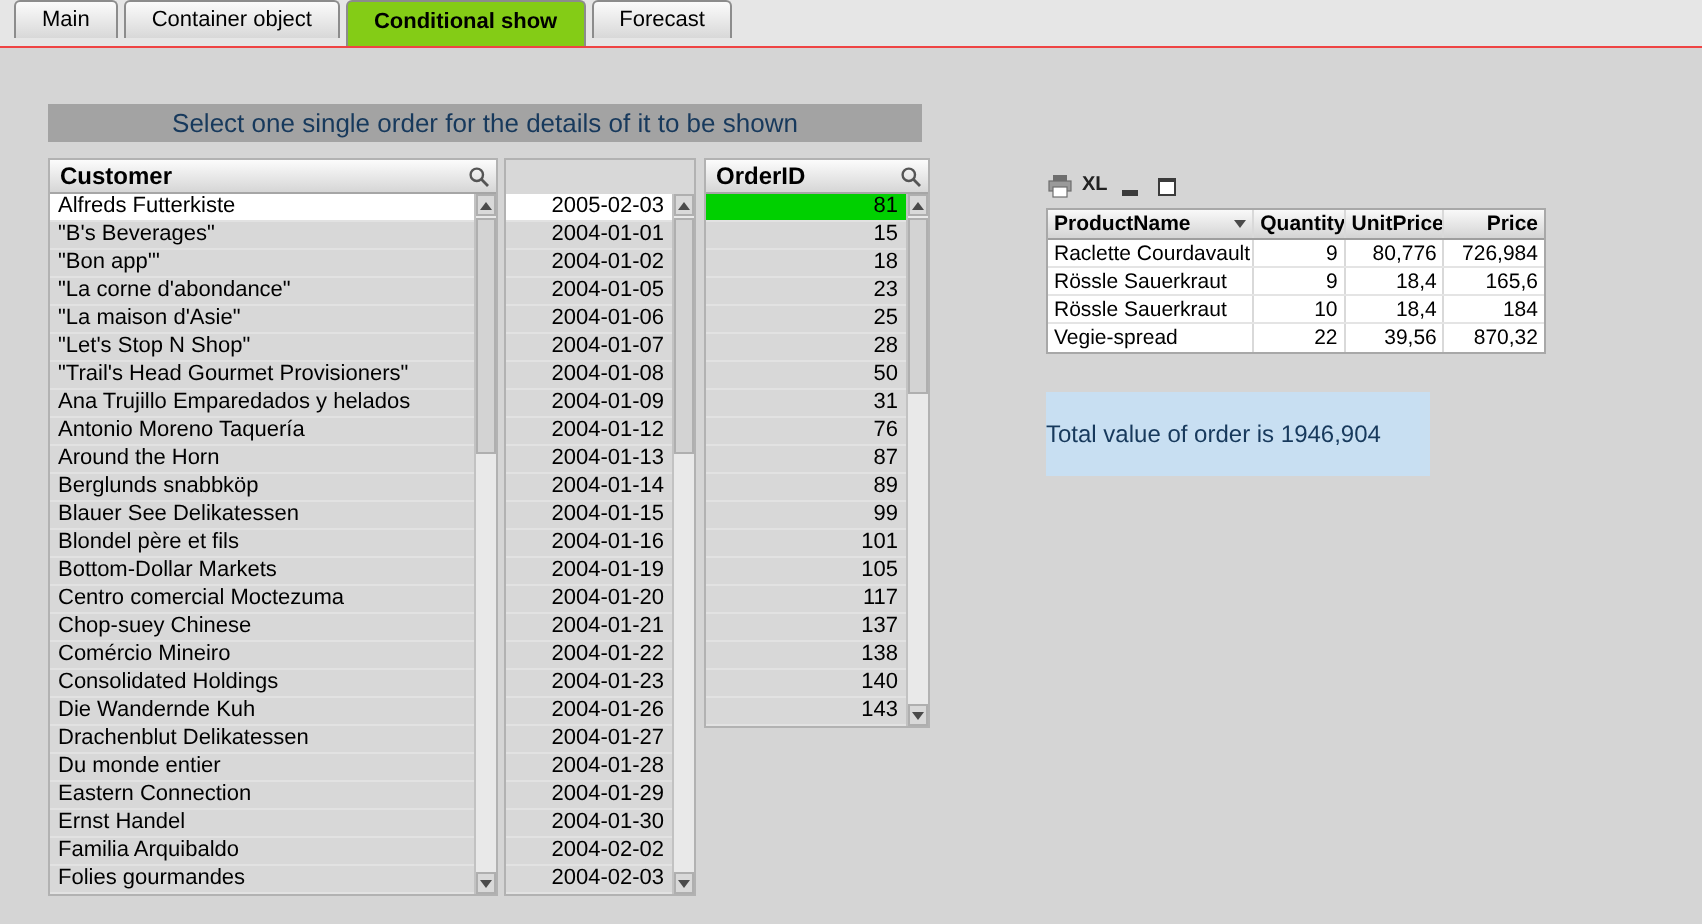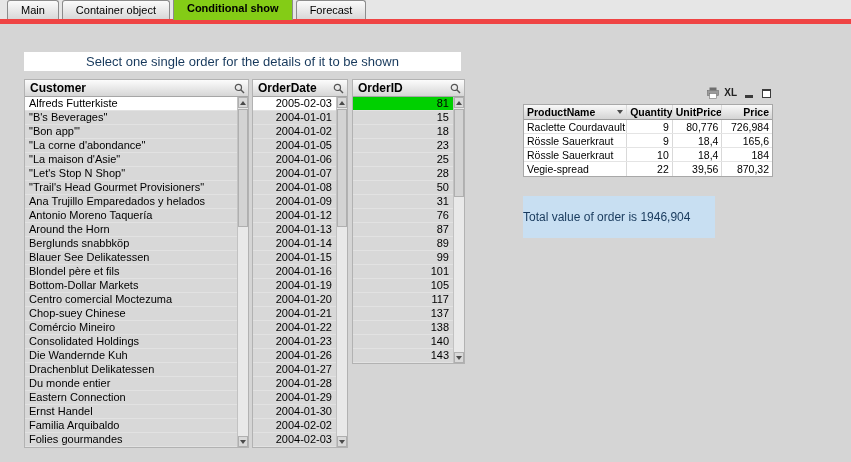--- a/index.html
+++ b/index.html
@@ -2,31 +2,31 @@
 <html><head>
 <meta charset="utf-8">
 <style>
   * { margin:0; padding:0; box-sizing:border-box; }
   html,body { background:#D5D5D5; }
   body { font-family:"Liberation Sans","DejaVu Sans",sans-serif; color:#000; }
   .screen { position:relative; width:851px; height:462px; background:#D5D5D5; overflow:hidden; }
 
   
   .tabbar { position:absolute; left:0; top:0; width:100%; height:24px;
-            background:#E6E6E6; border-bottom:5px solid #ef4444;
-            display:flex; align-items:flex-end; padding-left:7px; gap:3px; }
+            background:#E6E6E6; border-bottom:1px solid #ef4444;
+            display:flex; padding-left:7px; gap:3px; }
   .tab { height:19px; line-height:18px; padding:0 13px; font-size:11px;
          background:linear-gradient(#FBFBFB,#D8D8D8); color:#000;
          border:1px solid #8C8C8C; border-bottom:none;
          border-radius:3px 3px 0 0; cursor:default; white-space:nowrap; }
   .tab.active { background:#84cc16; font-weight:bold; height:23px; line-height:21px; margin-bottom:-1px; }
 
   
   .banner { position:absolute; left:24px; top:52px; width:437px; height:19px;
-            background:#ffffff; color:#17395C; font-size:13px;
+            background:#a3a3a3; color:#17395C; font-size:13px;
             display:flex; align-items:center; justify-content:center; }
   .totalbox { position:absolute; left:523px; top:196px; width:192px; height:42px;
               background:#C8DFF2; color:#17395C; font-size:12px;
               display:flex; align-items:center; justify-content:flex-start; }
 
   
   .listbox { position:absolute; background:#D8D8D8; border:1px solid #B2B2B2; }
   .lb-header { height:17px; background:linear-gradient(#FCFCFC,#D6D6D6);
                border-bottom:1px solid #A6A6A6; display:flex; align-items:center;
                padding:0 3px 0 5px; }
@@ -45,21 +45,21 @@
              background:#E9E9E9; border-left:1px solid #C2C2C2; }
   .vs-btn { position:absolute; left:0; width:10px; height:11px; background:#D9D9D9;
             border:1px solid #AFAFAF; display:flex; align-items:center; justify-content:center; }
   .vs-up { top:0; } .vs-down { bottom:0; }
   .vs-thumb { position:absolute; left:0; width:10px; background:#D3D3D3; border:1px solid #AFAFAF; }
   .arr-up { width:0; height:0; border-left:3px solid transparent; border-right:3px solid transparent; border-bottom:4px solid #4A4A4A; }
   .arr-down { width:0; height:0; border-left:3px solid transparent; border-right:3px solid transparent; border-top:4px solid #4A4A4A; }
 
   
   .caption-icons { position:absolute; left:523px; top:86px; width:250px; height:13px;
-                   display:flex; justify-content:flex-end; align-items:center; gap:5px; }
+                   display:flex; align-items:center; gap:5px; }
   .cap-icon { width:13px; height:12px; display:inline-flex; align-items:flex-end; justify-content:center; cursor:default; }
   .cap-icon.xl { font-size:10px; font-weight:bold; color:#222; width:auto; line-height:12px; align-items:center; }
   .min-bar { width:8px; height:3px; background:#3B3B3B; display:block; margin-bottom:1px; }
   .max-box { width:9px; height:9px; border:1px solid #3B3B3B; border-top:2px solid #3B3B3B; display:block; margin-bottom:1px; background:#fff; }
 
   
   .qtable { position:absolute; left:523px; top:104px; width:250px;
             background:#FFFFFF; border:1px solid #A8A8A8; font-size:10.5px; }
   .t-header { display:flex; height:15px; background:linear-gradient(#F9F9F9,#D4D4D4);
               border-bottom:1px solid #9E9E9E; font-weight:bold; }
@@ -131,29 +131,20 @@
           <i class="arr-up"></i>
         </div>
       <div class="vs-thumb" style="top:12px; height:118px;"></div>
       <div class="vs-btn vs-down">
           <i class="arr-down"></i>
         </div>
     </div>
   </div>
 
   <div class="listbox" style="left:252px; top:79px; width:96px; height:369px;">
-    <div class="lb-header">
-      <span class="lb-title">OrderDate</span>
-      <span class="search-icon">
-        <svg width="11" height="11" viewBox="0 0 11 11">
-            <circle cx="4.4" cy="4.4" r="3.1" fill="none" stroke="#555" stroke-width="1.2"></circle>
-            <line x1="6.8" y1="6.8" x2="10" y2="10" stroke="#555" stroke-width="1.4"></line>
-          </svg>
-      </span>
-    </div>
     <div class="lb-rows" id="rows-orderdate">
         <div class="lb-row right white">2005-02-03</div>
         <div class="lb-row right">2004-01-01</div>
         <div class="lb-row right">2004-01-02</div>
         <div class="lb-row right">2004-01-05</div>
         <div class="lb-row right">2004-01-06</div>
         <div class="lb-row right">2004-01-07</div>
         <div class="lb-row right">2004-01-08</div>
         <div class="lb-row right">2004-01-09</div>
         <div class="lb-row right">2004-01-12</div>

